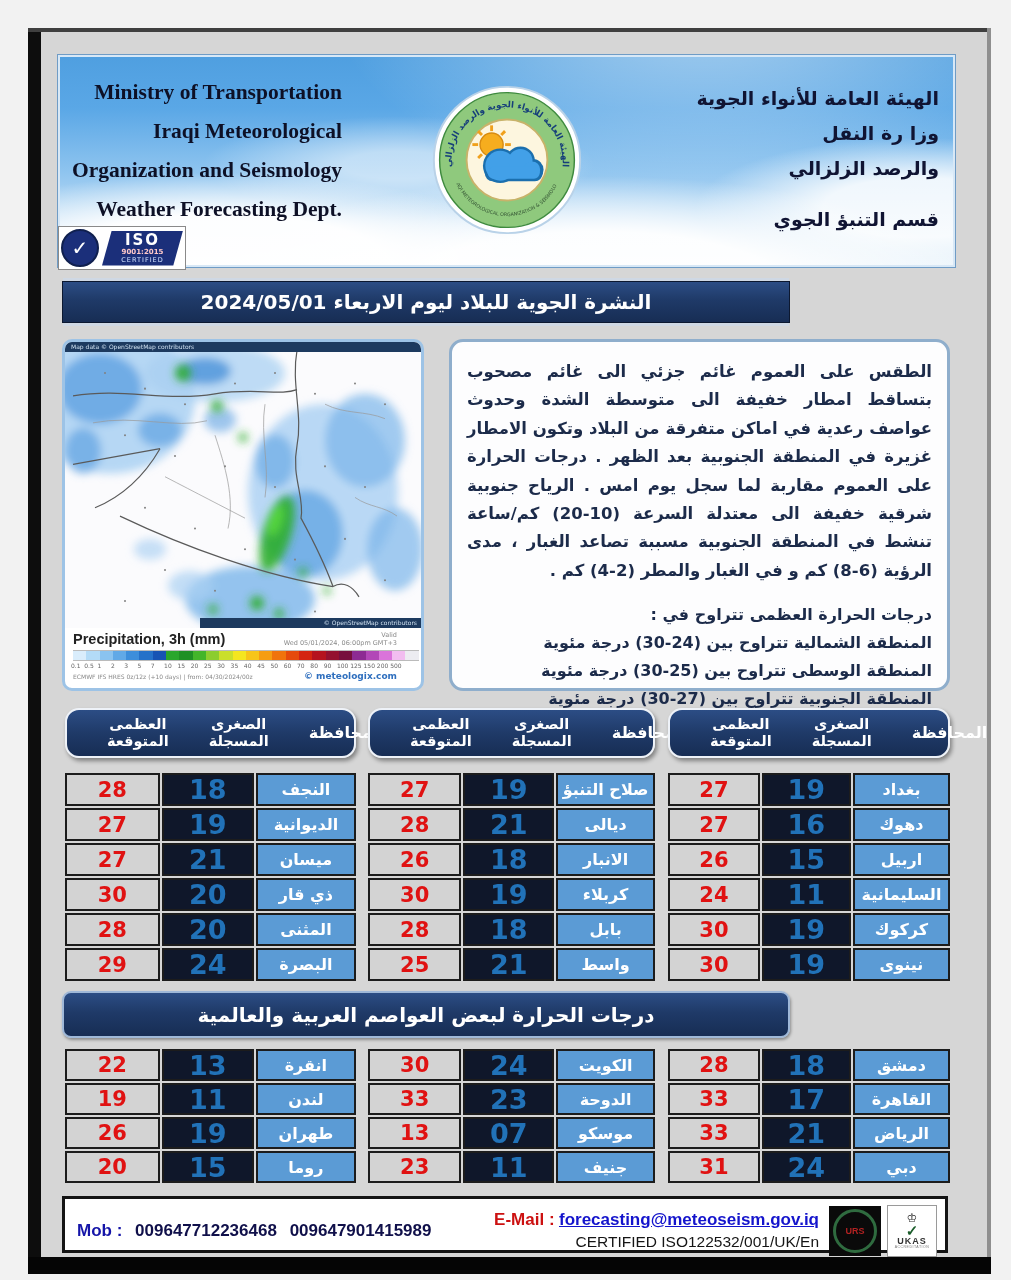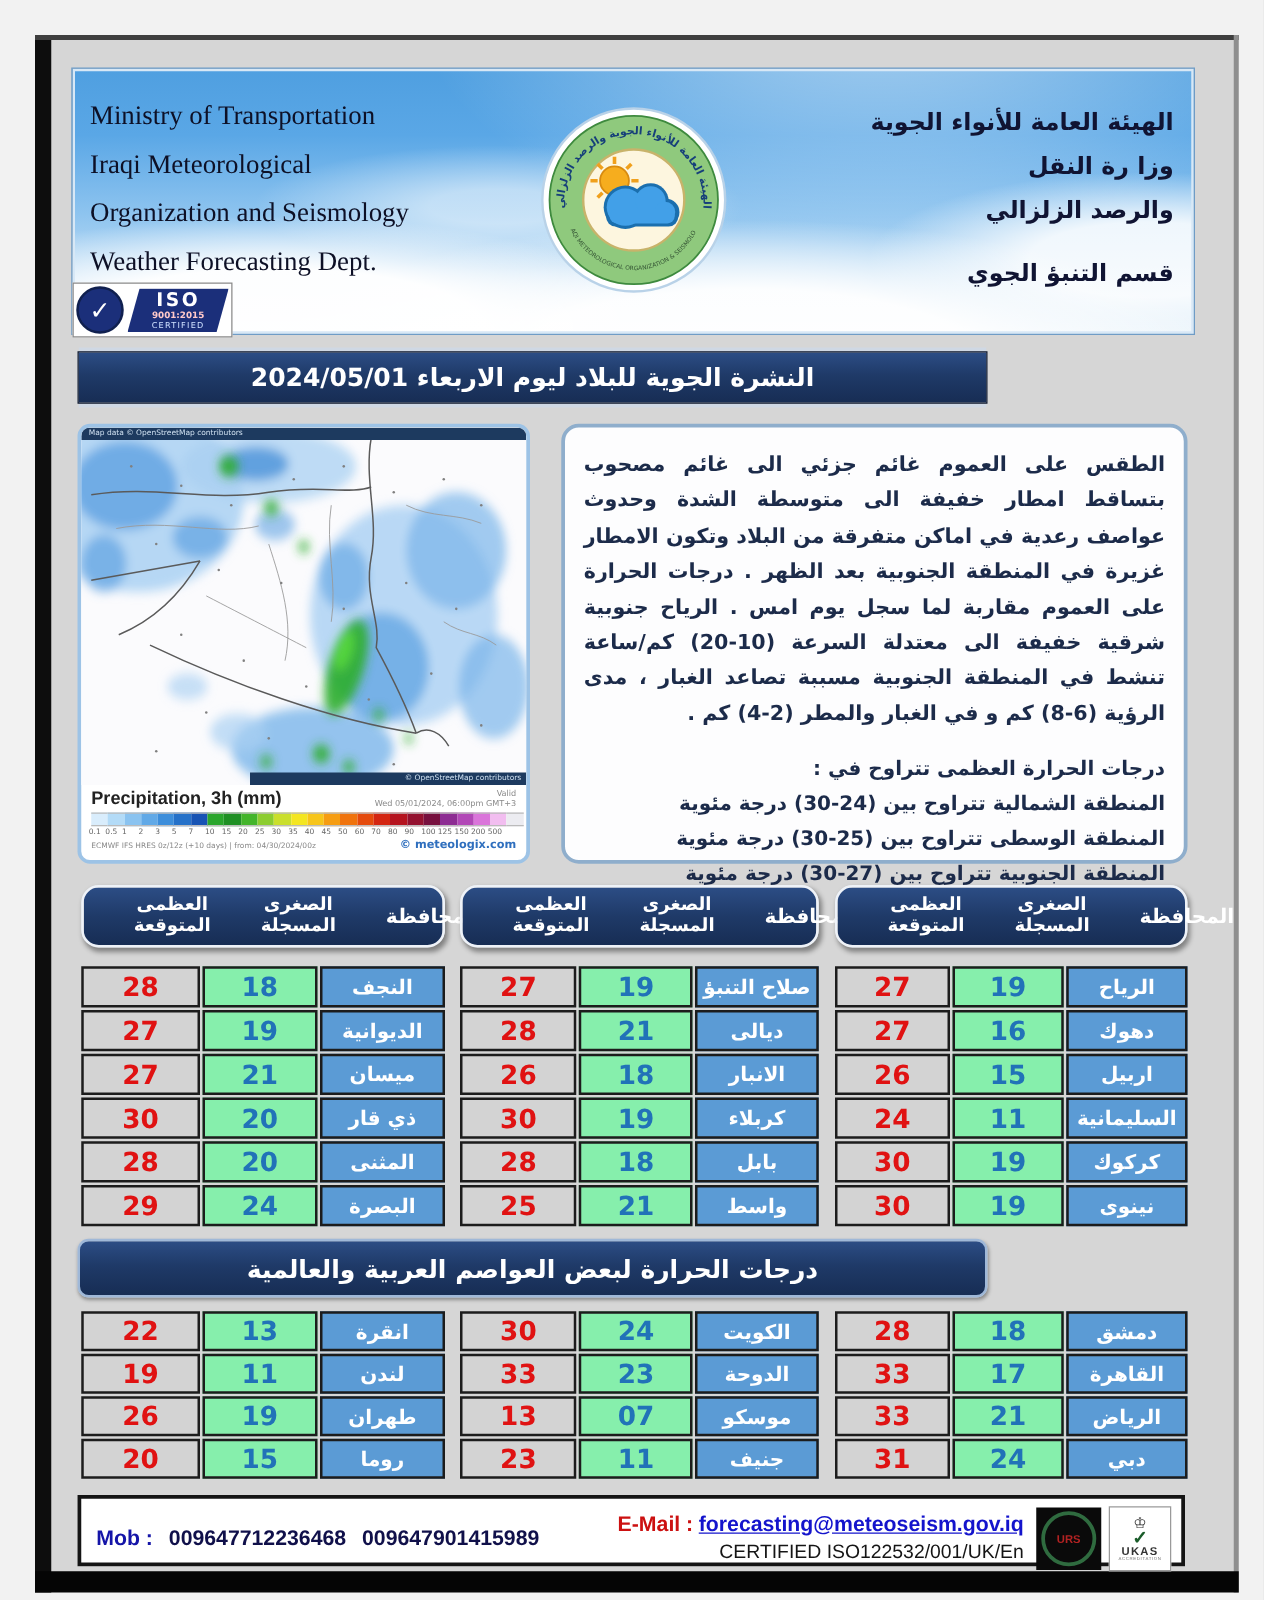--- a/index.html
+++ b/index.html
@@ -21,21 +21,21 @@
     border:1px solid #6f9cc6;box-shadow:inset 0 0 0 2px #d8e8f6;
     background:
       radial-gradient(ellipse 420px 120px at 18% 98%, rgba(255,255,255,.97) 40%, rgba(255,255,255,0) 75%),
       radial-gradient(ellipse 520px 150px at 60% 108%, rgba(255,255,255,.95) 35%, rgba(255,255,255,0) 72%),
       radial-gradient(ellipse 320px 100px at 96% 72%, rgba(255,255,255,.85) 30%, rgba(255,255,255,0) 70%),
       radial-gradient(ellipse 280px 70px at 38% 52%, rgba(255,255,255,.5) 20%, rgba(255,255,255,0) 70%),
       radial-gradient(ellipse 620px 320px at 72% -25%, rgba(255,255,255,.55), rgba(255,255,255,0) 60%),
       linear-gradient(180deg,#4f9fe0 0%,#5aa7e6 25%,#8ec4ef 55%,#c8e2f6 82%,#eaf4fb 100%);
   }
   .eng-lines{position:absolute;left:14px;top:18px;color:#0d1026;
-    font-family:"Liberation Serif",serif;font-weight:normal;font-size:21.5px;line-height:39px;}
+    font-family:"Liberation Serif",serif;font-weight:bold;font-size:21.5px;line-height:39px;text-align:right;}
   .ar-lines{position:absolute;right:16px;top:26px;color:#101433;direction:rtl;text-align:right;
     font-weight:bold;font-size:19px;line-height:35px;}
   .ar-lines .gap{margin-top:16px;}
 
   
   .logo{position:absolute;left:372px;top:28px;width:154px;height:154px;}
 
   
   .iso-badge{position:absolute;left:58px;top:226px;width:128px;height:44px;background:#fff;
     border:1px solid #8a8a8a;display:flex;align-items:center;padding:2px;box-sizing:border-box;}
@@ -59,21 +59,21 @@
 
   
   .map-box{position:absolute;left:62px;top:339px;width:362px;height:352px;background:#fff;
     border:3px solid #9dc3e6;border-radius:10px;box-sizing:border-box;overflow:hidden;}
   .map-area{position:relative;width:100%;height:286px;overflow:hidden;background:#fbfbfd;}
   .map-area svg{display:block;width:100%;height:100%;}
   .map-credit-top{position:absolute;left:0;top:0;right:0;height:10px;background:#1d3a5f;
     color:#cfe0f0;font-size:6px;line-height:10px;padding-left:6px;}
   .map-credit-bottom{position:absolute;right:0;bottom:0;width:62%;height:10px;background:#1d3a5f;
     color:#cfe0f0;font-size:6px;line-height:10px;text-align:right;padding-right:4px;box-sizing:border-box;}
-  .legend{padding:3px 8px 0 8px;}
+  .legend{padding:3px 24px 0 8px;}
   .legend-head{display:flex;justify-content:space-between;align-items:flex-end;}
   .legend-title{font-weight:bold;font-size:14.5px;color:#222;font-family:"Liberation Sans",sans-serif;}
   .legend-valid{text-align:right;color:#8a8a8a;font-size:6.5px;line-height:8px;}
   .legend-swatches{display:flex;margin-top:3px;}
   .lcol{width:13.3px;flex:none;}
   .sw{height:9px;border-top:1px solid #bbb;border-bottom:1px solid #bbb;}
   .lv{font-size:6px;color:#666;margin-left:-2px;margin-top:1px;}
   .legend-foot{display:flex;justify-content:space-between;align-items:center;margin-top:2px;}
   .legend-foot .model{font-size:6px;color:#888;}
   .legend-foot .brand{font-size:9px;font-weight:bold;color:#2f6fbe;}
@@ -105,21 +105,21 @@
   .tg-mid{left:368px;width:287px;}
   .tg-right{left:668px;width:282px;}
   .gov{top:773px;}
   .cap{top:1049px;}
   .trow{display:flex;direction:ltr;margin-bottom:2px;gap:2px;}
   .cell{box-sizing:border-box;border:2px solid #1c1c1c;display:flex;align-items:center;
     justify-content:center;font-weight:bold;}
   .gov .cell{height:33px;}
   .cap .cell{height:32px;}
   .cell.max{flex:33;background:#d3d3d3;color:#e01212;font-size:21px;}
-  .cell.min{flex:32;background:#86efac;color:#2172b8;font-size:21px;}
+  .cell.min{flex:32;background:#0f172a;color:#2172b8;font-size:27px;}
   .cell.city{flex:35;background:#5b9bd5;color:#fff;font-size:16px;direction:rtl;}
 
   
   .footer{position:absolute;left:62px;top:1196px;width:886px;height:57px;background:#fff;
     border:3px solid #141414;box-sizing:border-box;display:flex;align-items:center;
     padding:12px 8px 0 12px;gap:10px;font-family:"Liberation Sans",sans-serif;}
   .mob{font-size:17px;font-weight:bold;white-space:nowrap;}
   .mob .lab{color:#1515a8;}
   .mob .num{color:#10104a;margin-left:8px;}
   .email-block{margin-left:auto;text-align:right;line-height:1.35;white-space:nowrap;}
@@ -566,21 +566,21 @@
       <div class="cell max">25</div>
       <div class="cell min">21</div>
       <div class="cell city">واسط</div>
     </div>
   </div>
 <div class="tgroup tg-right gov">
 
     <div class="trow">
       <div class="cell max">27</div>
       <div class="cell min">19</div>
-      <div class="cell city">الرياح</div>
+      <div class="cell city">بغداد</div>
     </div>
 
     <div class="trow">
       <div class="cell max">27</div>
       <div class="cell min">16</div>
       <div class="cell city">دهوك</div>
     </div>
 
     <div class="trow">
       <div class="cell max">26</div>

